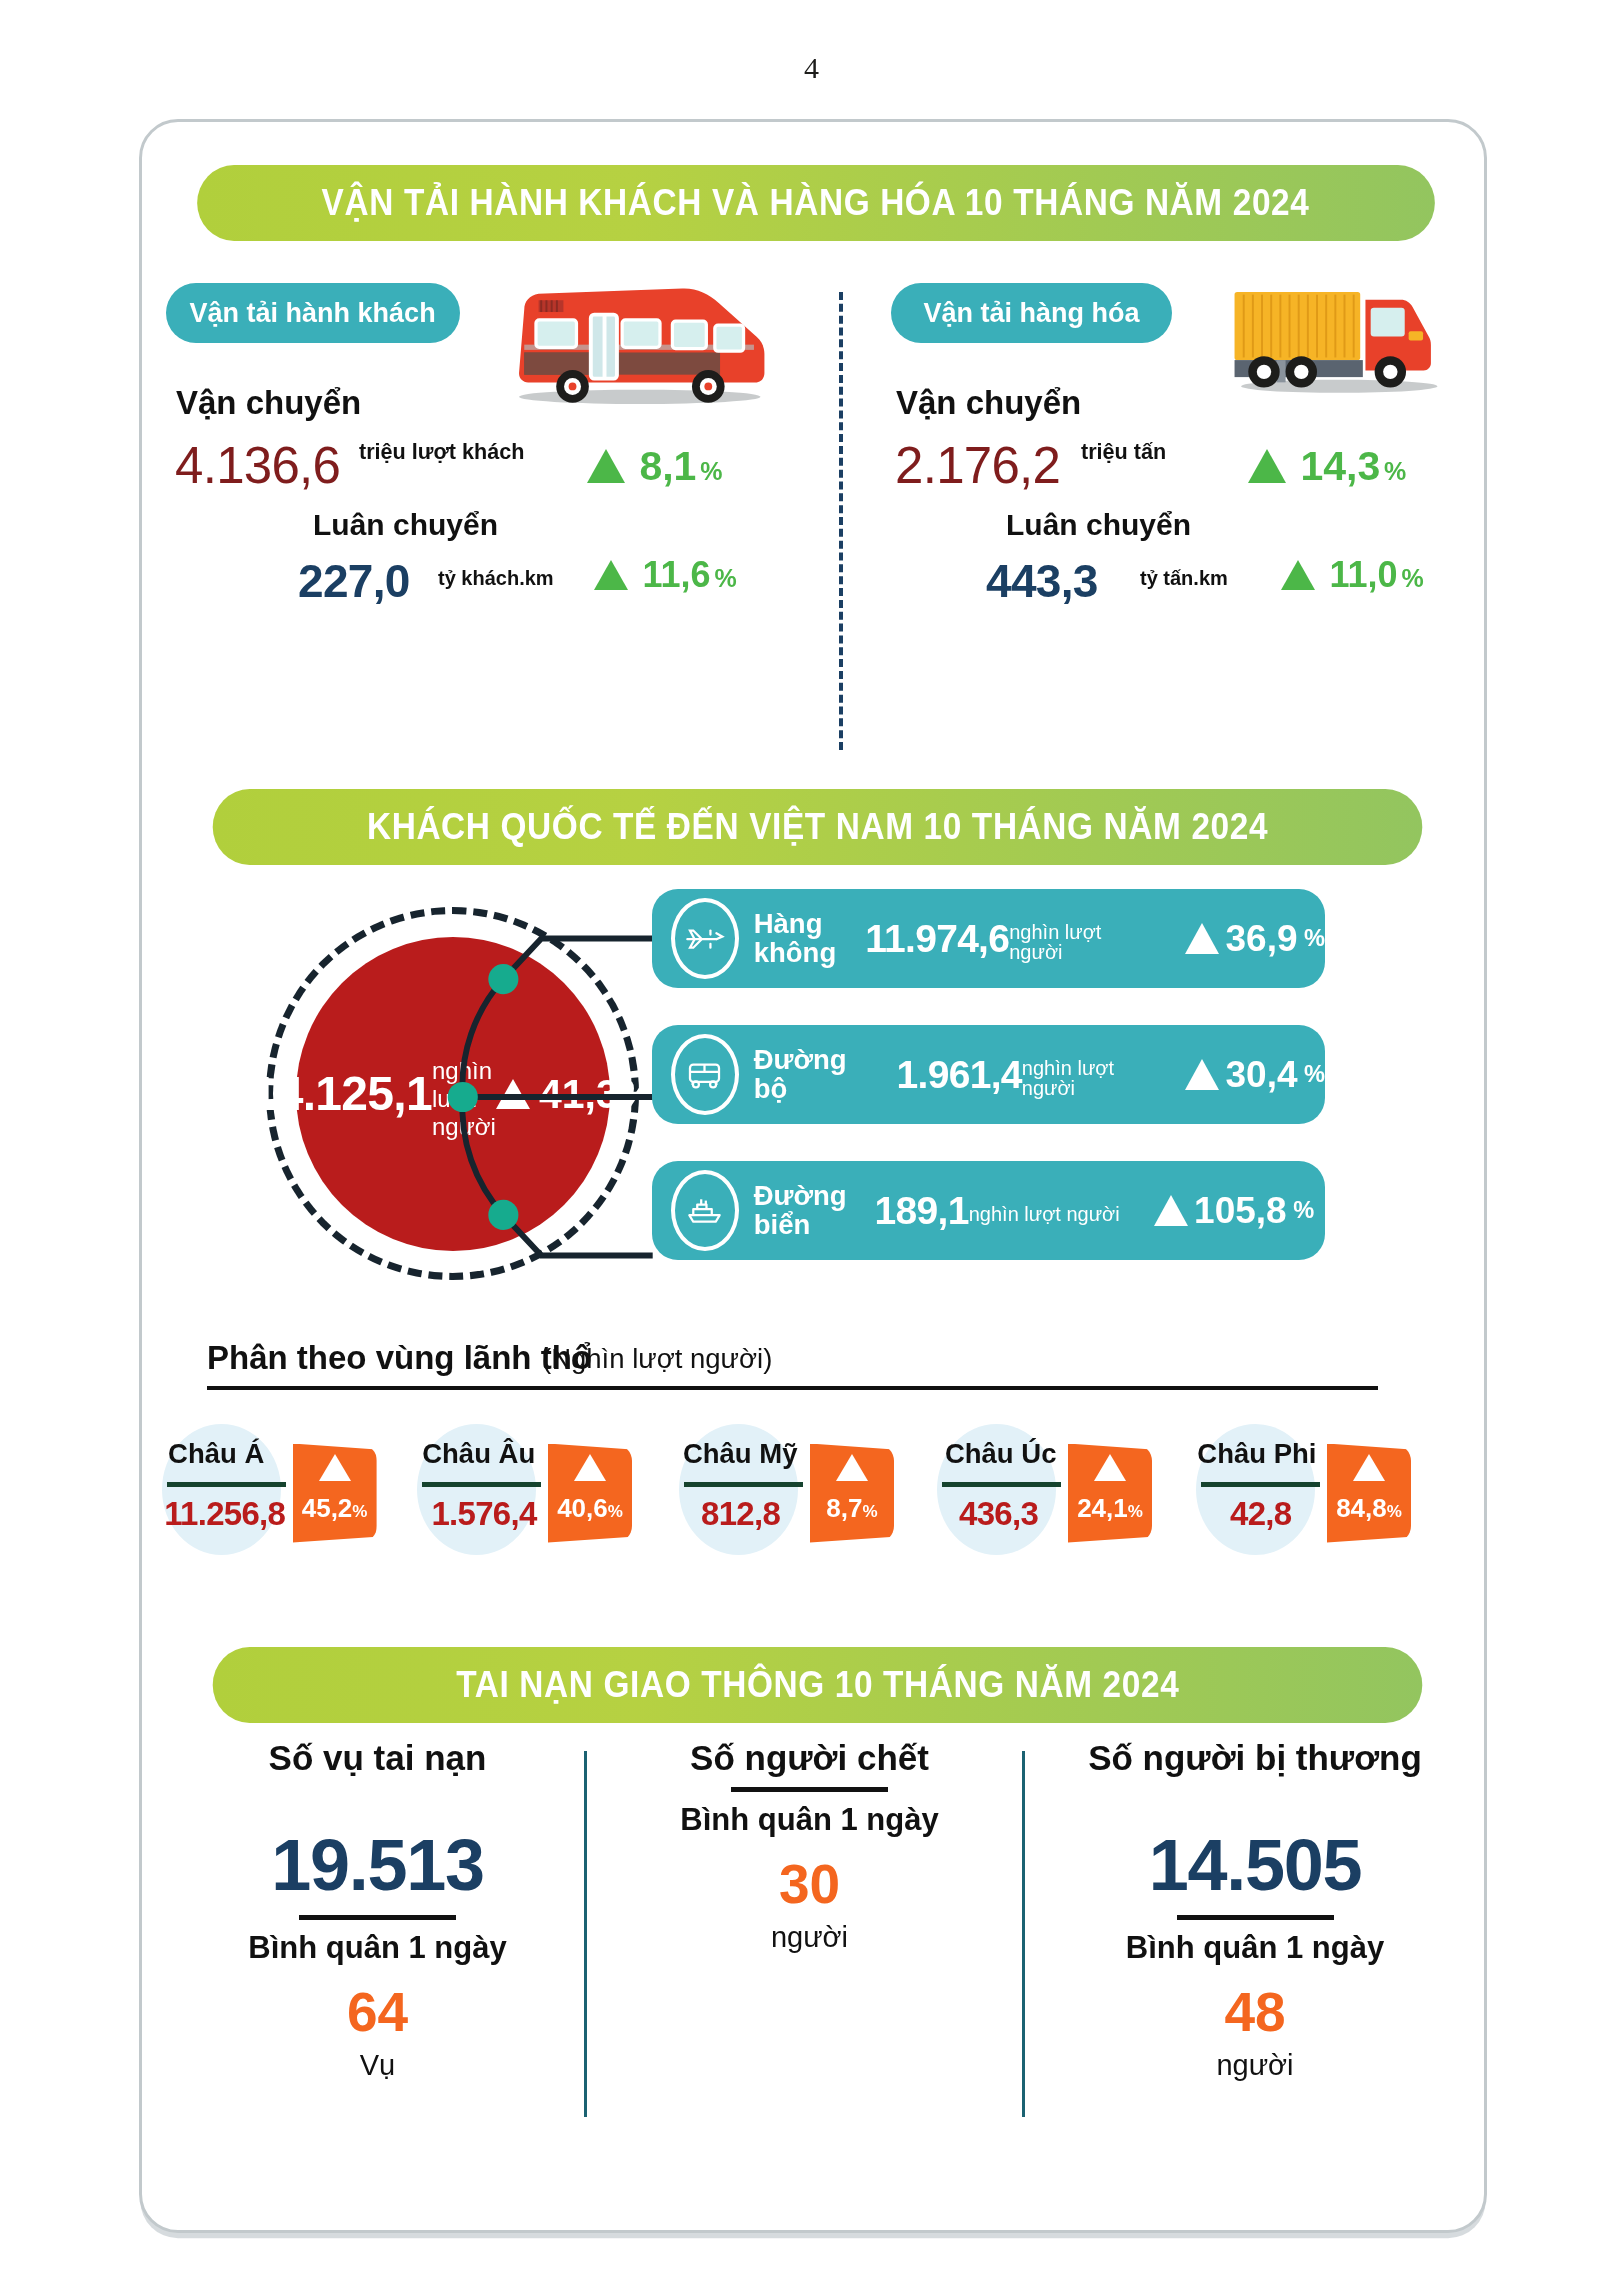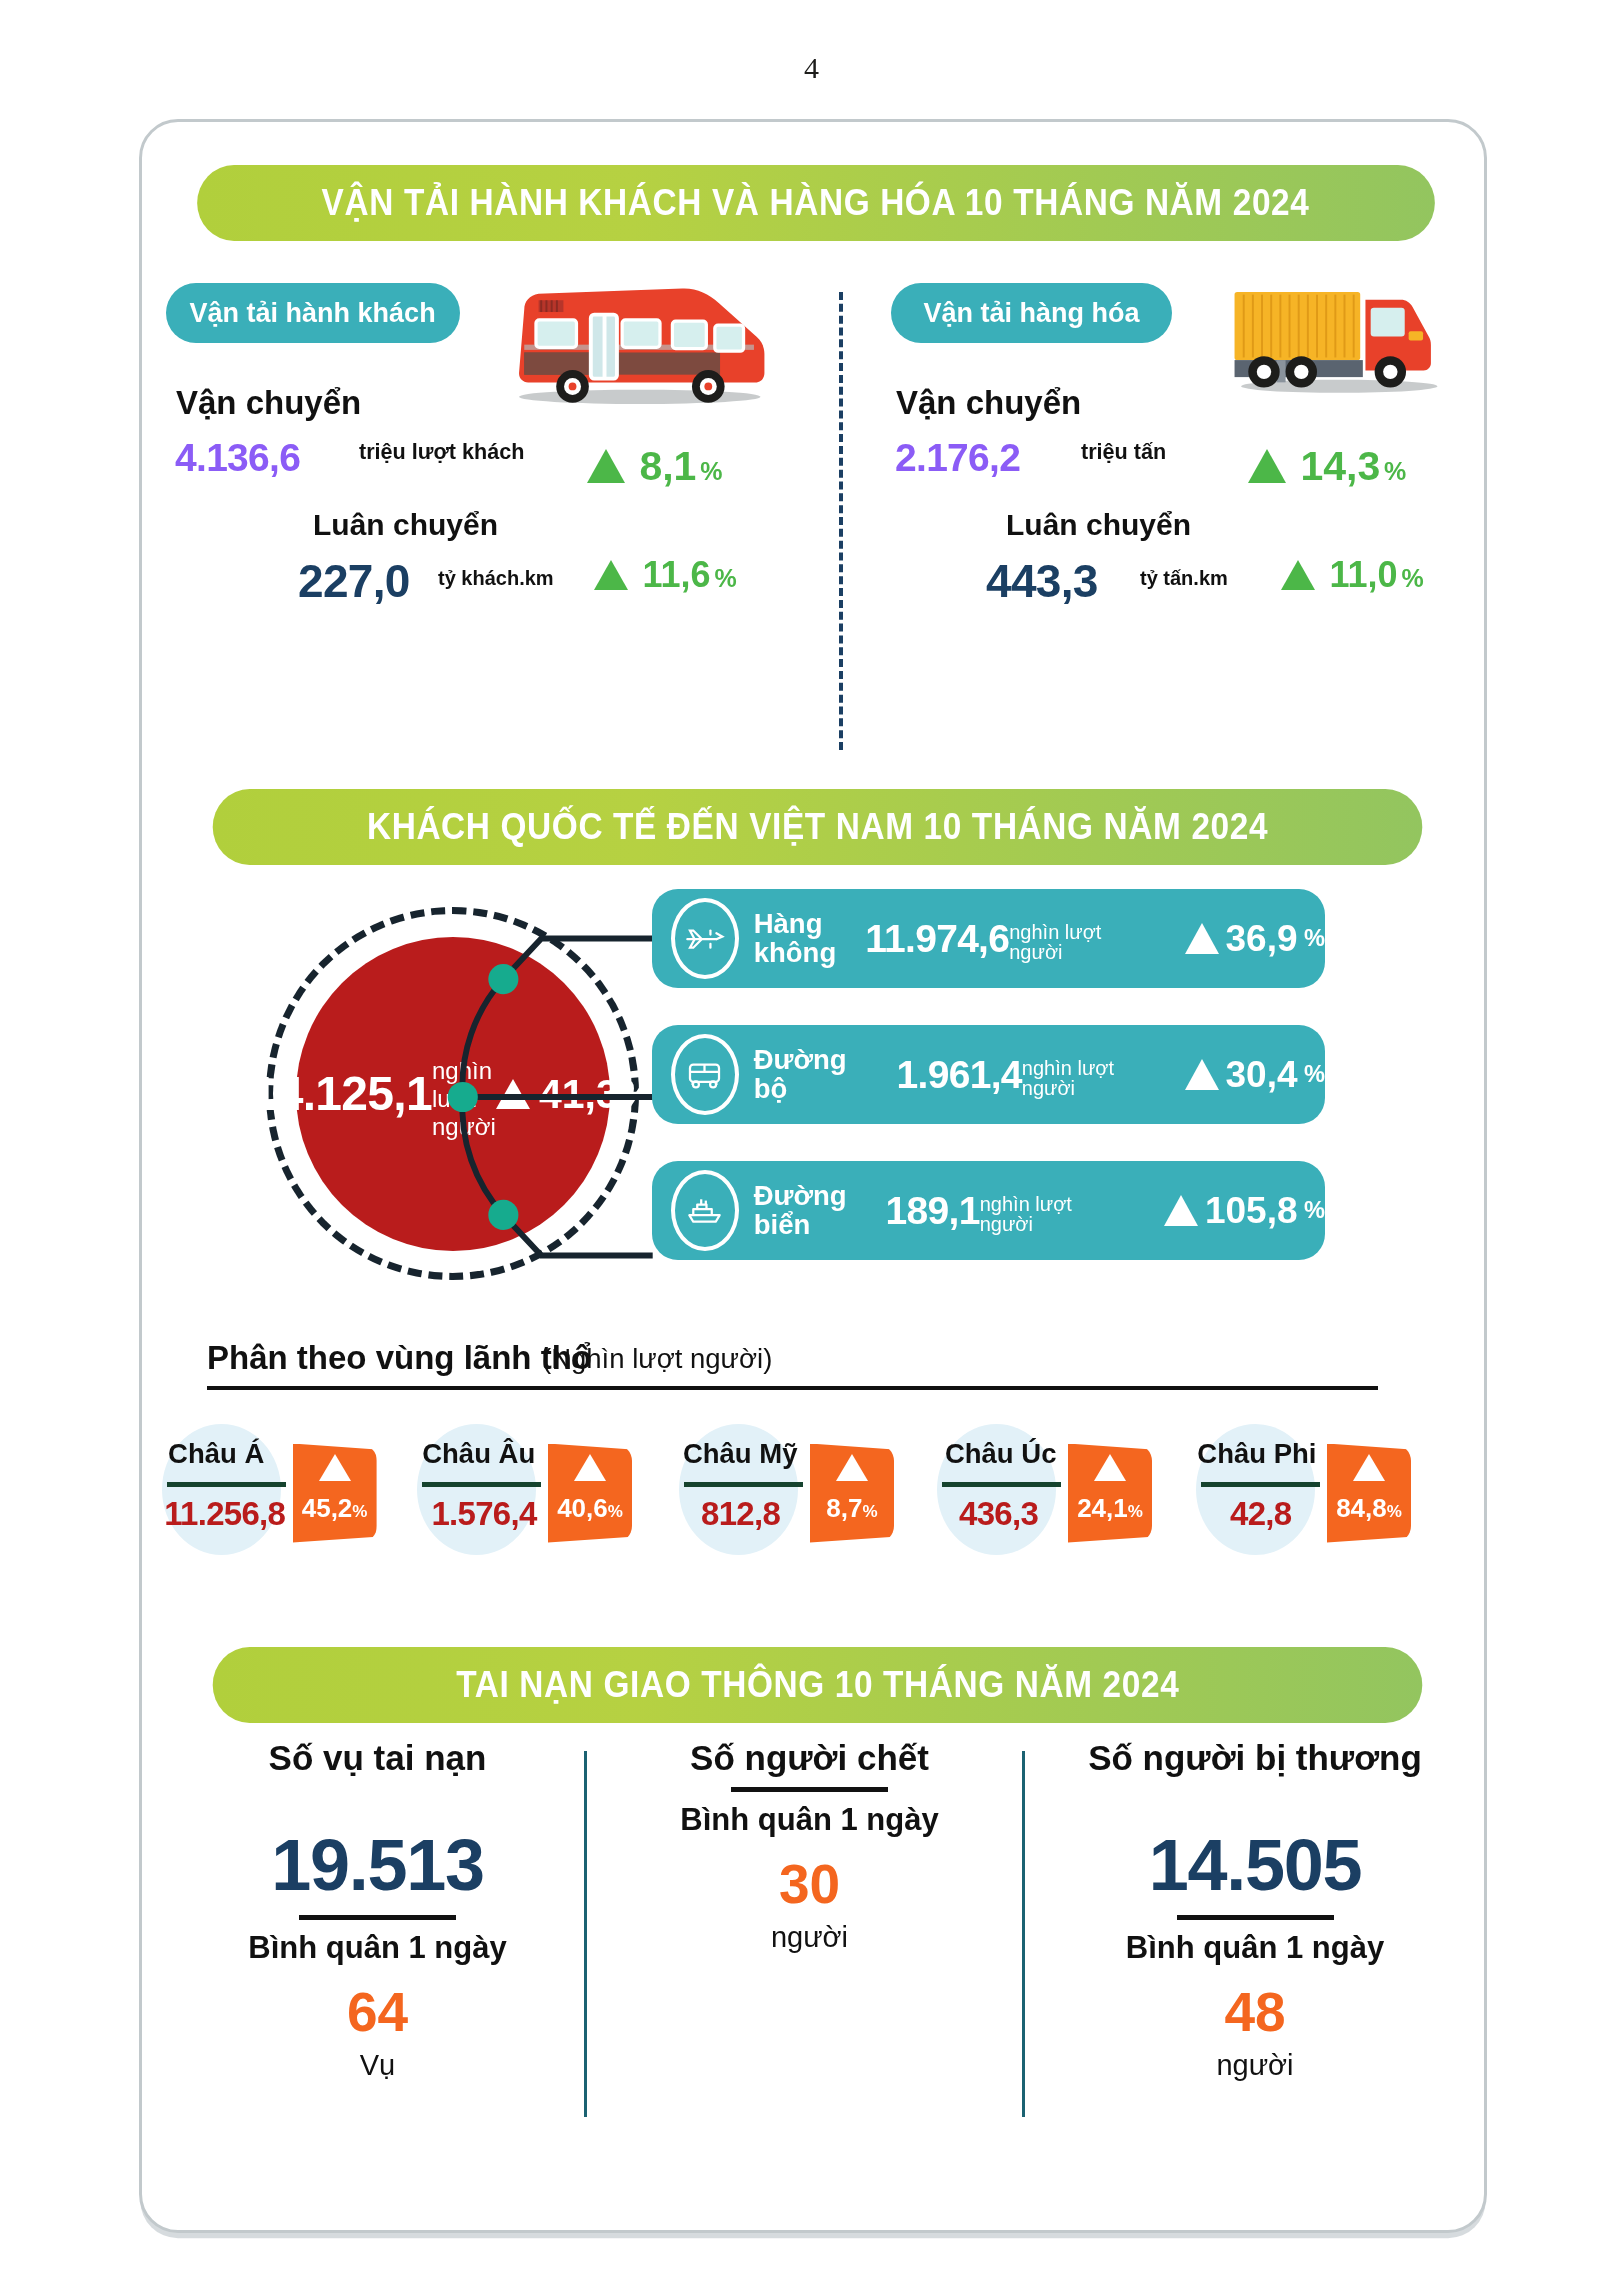--- a/index.html
+++ b/index.html
@@ -49,22 +49,22 @@
     display:flex;align-items:center;justify-content:center;
     color:#fff;font-size:27px;font-weight:bold;
     padding:0 22px;box-sizing:border-box;white-space:nowrap;
   }
 
   .lbl{
     position:absolute;font-weight:bold;color:#111;
     white-space:nowrap;
   }
   .bignum-orange{
-    position:absolute;color:#8b5cf6;font-weight:bold;
-    white-space:nowrap;font-size:39px;letter-spacing:-0.7px;
+    position:absolute;color:#7f1d1d;font-weight:normal;
+    white-space:nowrap;font-size:51px;letter-spacing:-0.7px;
   }
   .bignum-navy{
     position:absolute;color:#1b3f63;font-weight:bold;
     white-space:nowrap;font-size:46px;letter-spacing:-0.7px;
   }
   .unit{
     position:absolute;color:#111;font-weight:bold;
     white-space:nowrap;font-size:21.6px;
   }
   .pct-green{
@@ -393,21 +393,21 @@
           <line x1="26" y1="16" x2="26" y2="8"></line>
           <line x1="33" y1="16" x2="33" y2="10"></line>
         </g>
           </svg>
       </div>
     </div>
     <div class="mname">
       <div>Đường</div>
       <div>biển</div>
     </div>
-    <div class="mval" style="margin-left:39px;">
+    <div class="mval" style="margin-left:28px;">
       <span class="n">189,1</span>
       <span class="u">nghìn lượt người</span>
     </div>
     <div class="mpct" style="margin-left:34px;">
       <i class="tri-w2"></i>
       <span>105,8</span>
       <span style="font-size:23.6px;">%</span>
     </div>
   </div>
 

